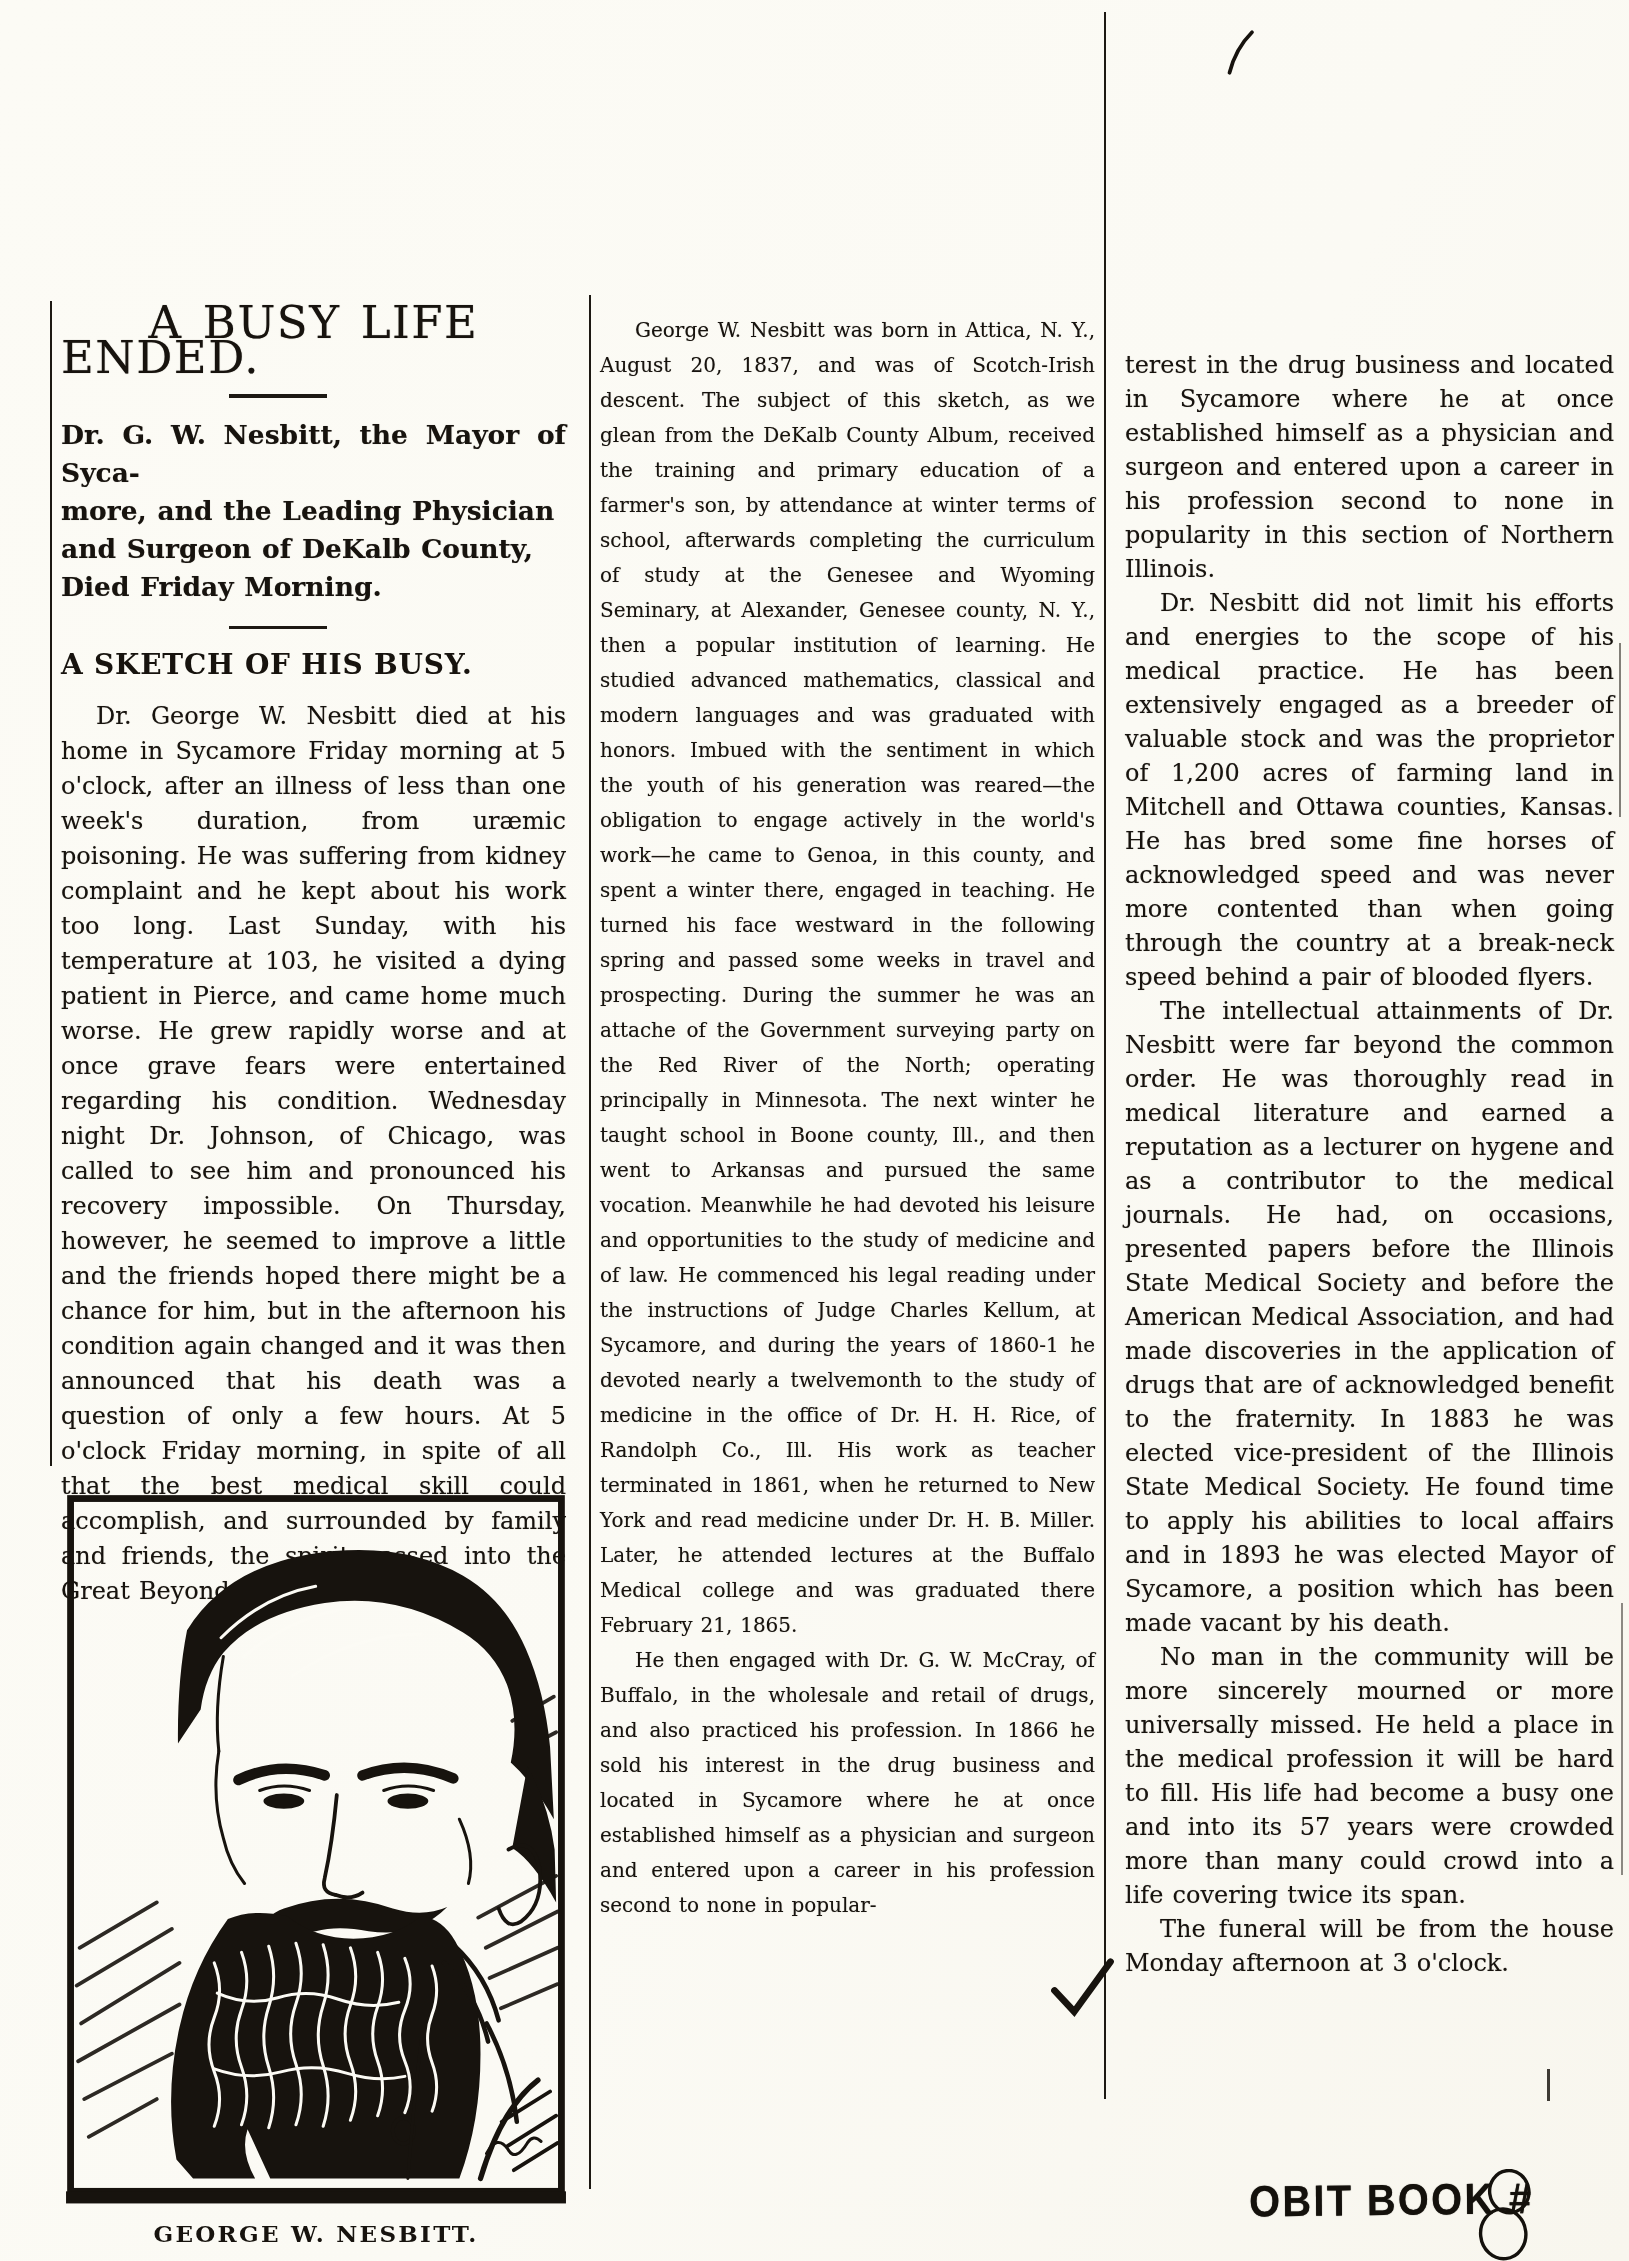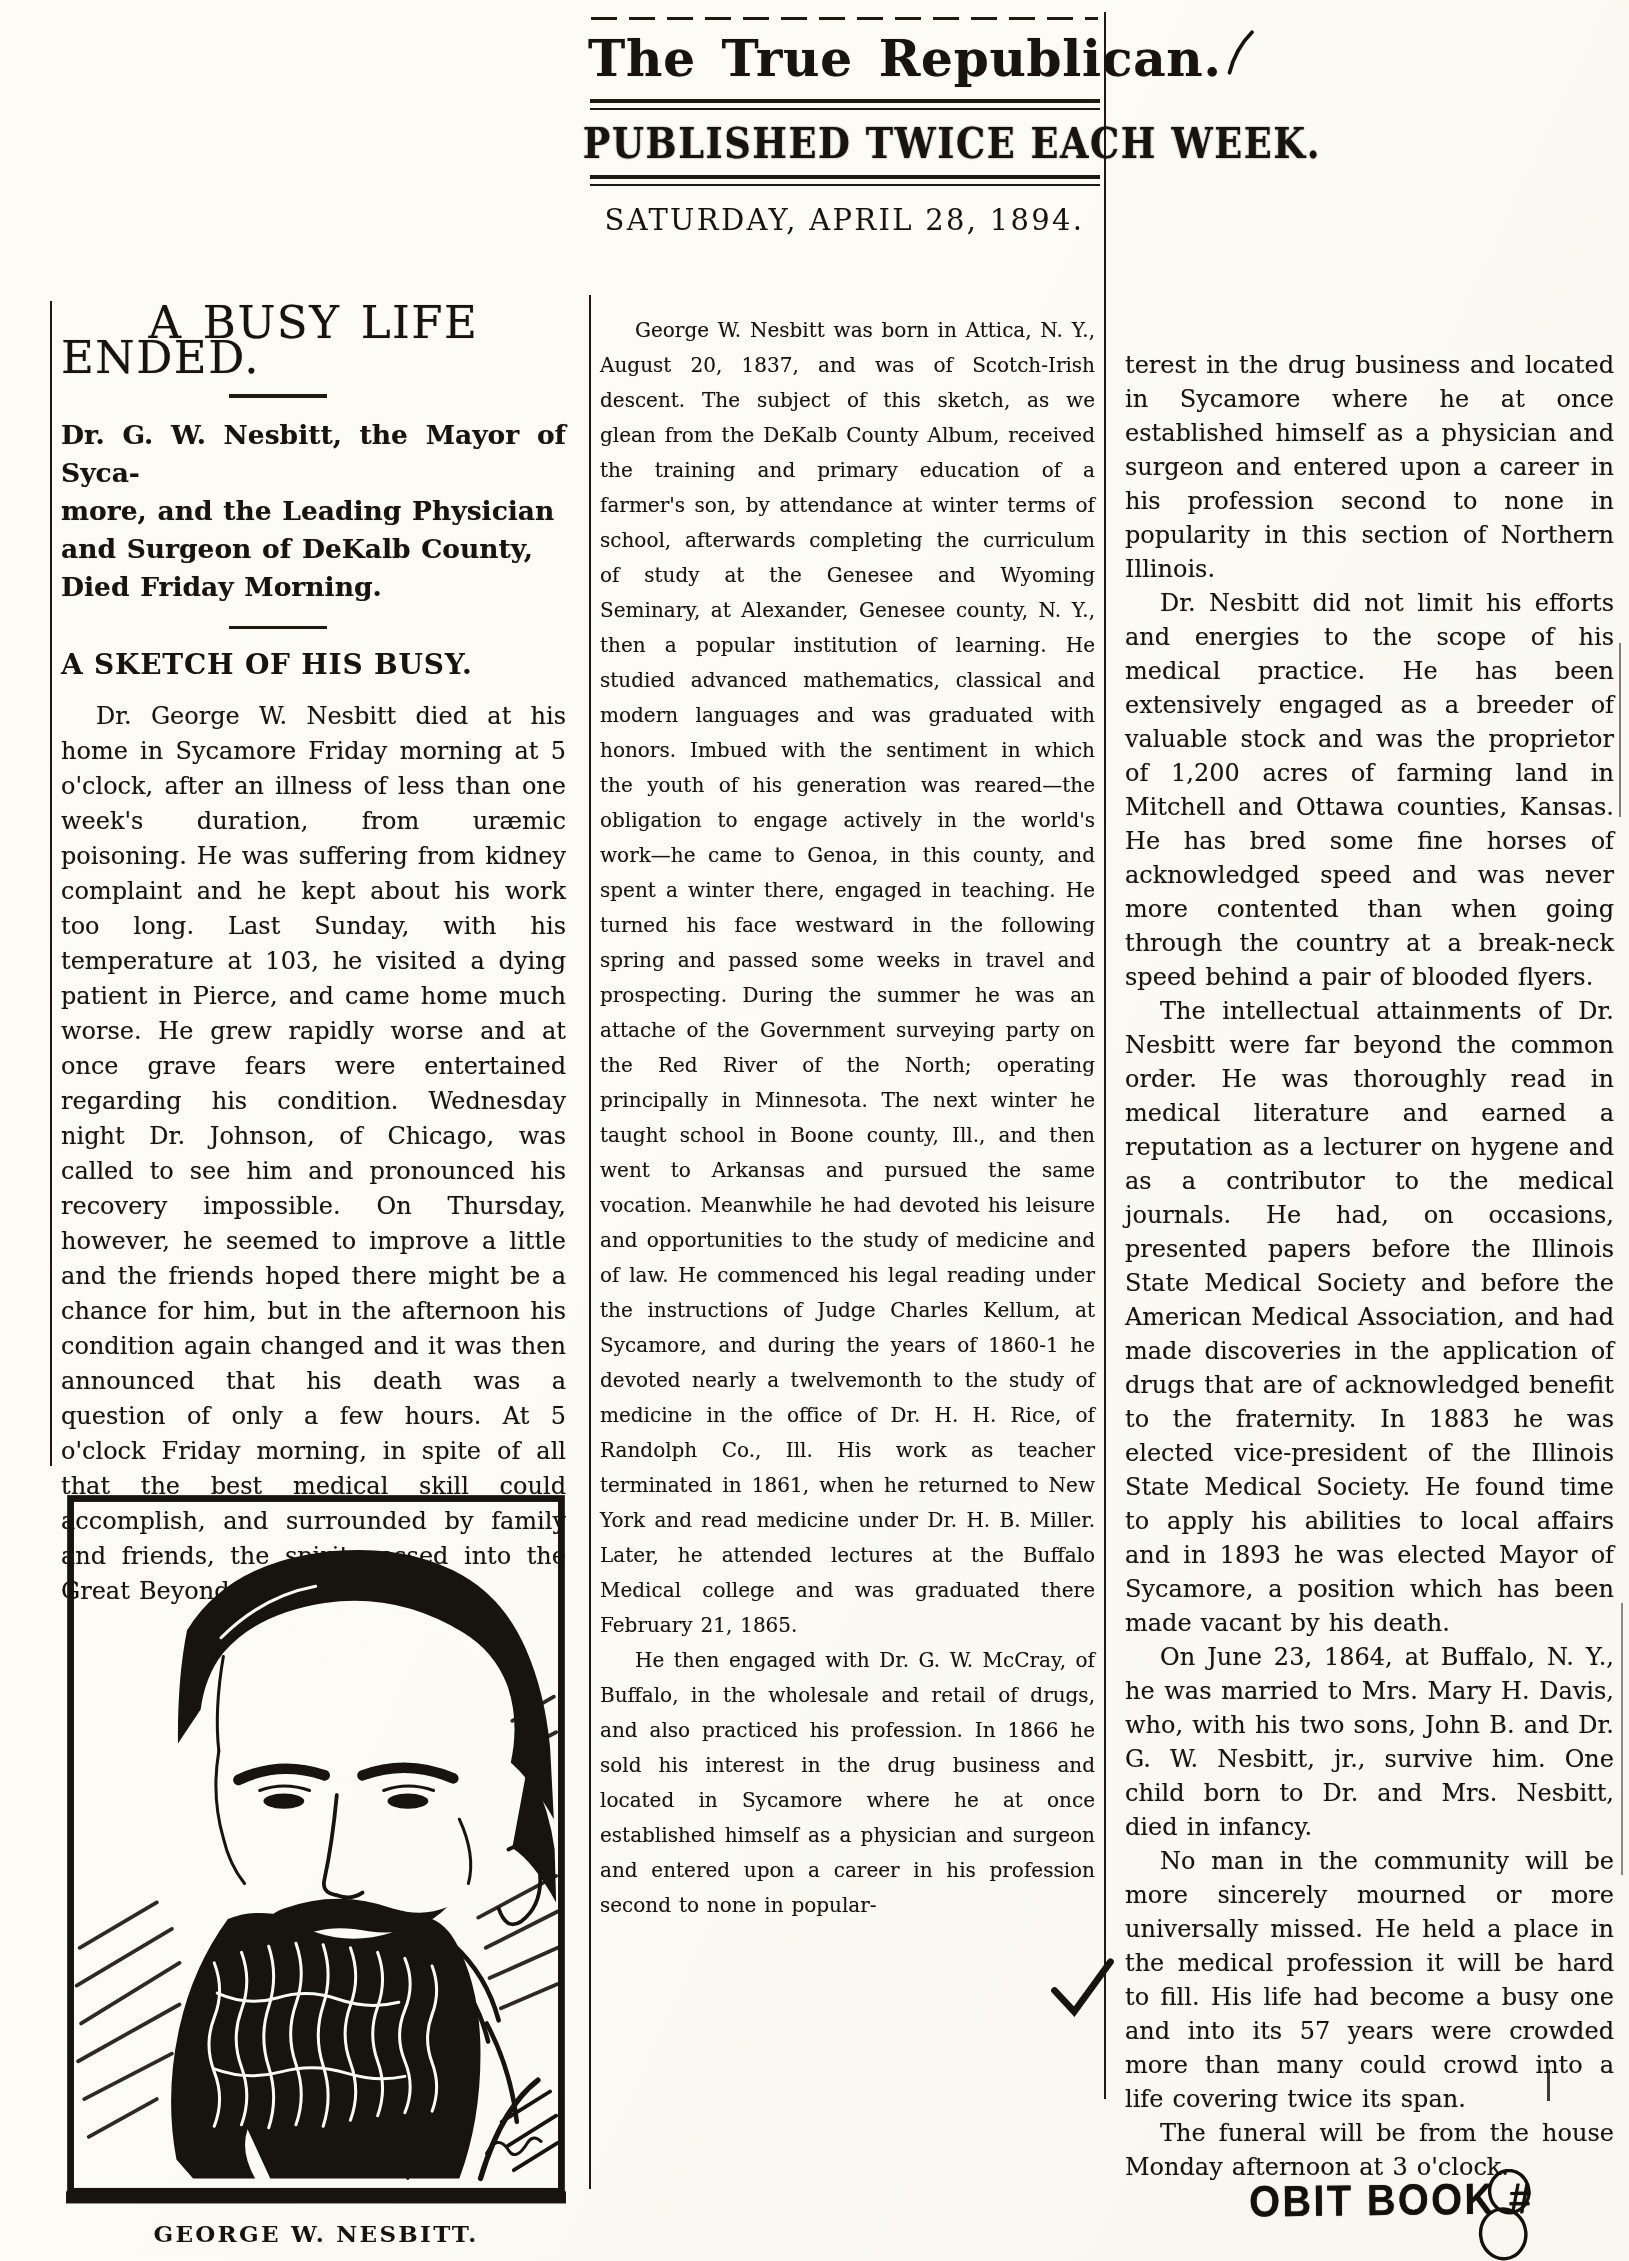--- a/index.html
+++ b/index.html
@@ -77,28 +77,20 @@
 
 <div class="page">
 
   <div class="vrule vrule-left"></div>
   <div class="vrule vrule-mid"></div>
   <div class="vrule vrule-right"></div>
   <div class="vrule vrule-edge1"></div>
   <div class="vrule vrule-edge2"></div>
   <div class="vrule vrule-stub"></div>
 
-  <div class="masthead">
-    <div class="mast-dashrule"></div>
-    <div class="mast-title">The True Republican.</div>
-    <div class="dbl-rule"></div>
-    <div class="mast-sub">PUBLISHED TWICE EACH WEEK.</div>
-    <div class="dbl-rule"></div>
-    <div class="mast-date">SATURDAY, APRIL 28, 1894.</div>
-  </div>
 
   <div class="col col-left">
     <h1 class="headline">A BUSY LIFE ENDED.</h1>
     <div class="short-rule"></div>
     <p class="deck noindent">Dr. G. W. Nesbitt, the Mayor of Syca-</p>
     <p class="deck noindent">more, and the Leading Physician</p>
     <p class="deck noindent">and Surgeon of DeKalb County,</p>
     <p class="deck noindent">Died Friday Morning.</p>
     <div class="short-rule"></div>
     <div class="section-head">A SKETCH OF HIS BUSY.</div>
@@ -107,21 +99,20 @@
 
   <div class="col col-mid">
     <p>George W. Nesbitt was born in Attica, N. Y., August 20, 1837, and was of Scotch-Irish descent. The subject of this sketch, as we glean from the DeKalb County Album, received the training and primary education of a farmer's son, by attendance at winter terms of school, afterwards completing the curriculum of study at the Genesee and Wyoming Seminary, at Alexander, Genesee county, N. Y., then a popular institution of learning. He studied advanced mathematics, classical and modern languages and was graduated with honors. Imbued with the sentiment in which the youth of his generation was reared—the obligation to engage actively in the world's work—he came to Genoa, in this county, and spent a winter there, engaged in teaching. He turned his face westward in the following spring and passed some weeks in travel and prospecting. During the summer he was an attache of the Government surveying party on the Red River of the North; operating principally in Minnesota. The next winter he taught school in Boone county, Ill., and then went to Arkansas and pursued the same vocation. Meanwhile he had devoted his leisure and opportunities to the study of medicine and of law. He commenced his legal reading under the instructions of Judge Charles Kellum, at Sycamore, and during the years of 1860-1 he devoted nearly a twelvemonth to the study of medicine in the office of Dr. H. H. Rice, of Randolph Co., Ill. His work as teacher terminated in 1861, when he returned to New York and read medicine under Dr. H. B. Miller. Later, he attended lectures at the Buffalo Medical college and was graduated there February 21, 1865.</p>
     <p>He then engaged with Dr. G. W. McCray, of Buffalo, in the wholesale and retail of drugs, and also practiced his profession. In 1866 he sold his interest in the drug business and located in Sycamore where he at once established himself as a physician and surgeon and entered upon a career in his profession second to none in popular-</p>
   </div>
 
   <div class="col col-rightc">
     <p class="noindent">terest in the drug business and located in Sycamore where he at once established himself as a physician and surgeon and entered upon a career in his profession second to none in popularity in this section of Northern Illinois.</p>
     <p>Dr. Nesbitt did not limit his efforts and energies to the scope of his medical practice. He has been extensively engaged as a breeder of valuable stock and was the proprietor of 1,200 acres of farming land in Mitchell and Ottawa counties, Kansas. He has bred some fine horses of acknowledged speed and was never more contented than when going through the country at a break-neck speed behind a pair of blooded flyers.</p>
     <p>The intellectual attainments of Dr. Nesbitt were far beyond the common order. He was thoroughly read in medical literature and earned a reputation as a lecturer on hygene and as a contributor to the medical journals. He had, on occasions, presented papers before the Illinois State Medical Society and before the American Medical Association, and had made discoveries in the application of drugs that are of acknowledged benefit to the fraternity. In 1883 he was elected vice-president of the Illinois State Medical Society. He found time to apply his abilities to local affairs and in 1893 he was elected Mayor of Sycamore, a position which has been made vacant by his death.</p>
-    <p>On June 23, 1864, at Buffalo, N. Y., he was married to Mrs. Mary H. Davis, who, with his two sons, John B. and Dr. G. W. Nesbitt, jr., survive him. One child born to Dr. and Mrs. Nesbitt, died in infancy.</p>
     <p>No man in the community will be more sincerely mourned or more universally missed. He held a place in the medical profession it will be hard to fill. His life had become a busy one and into its 57 years were crowded more than many could crowd into a life covering twice its span.</p>
     <p>The funeral will be from the house Monday afternoon at 3 o'clock.</p>
   </div>
 
   <div class="portrait">
     <svg viewBox="0 0 661 948" width="500" height="717" xmlns="http://www.w3.org/2000/svg">
       <g stroke="#17130e" fill="none" stroke-linecap="round">
 
         <rect x="6" y="6" width="649" height="916" stroke-width="9"></rect>
         <rect x="0" y="922" width="661" height="16" fill="#17130e" stroke="none"></rect>

